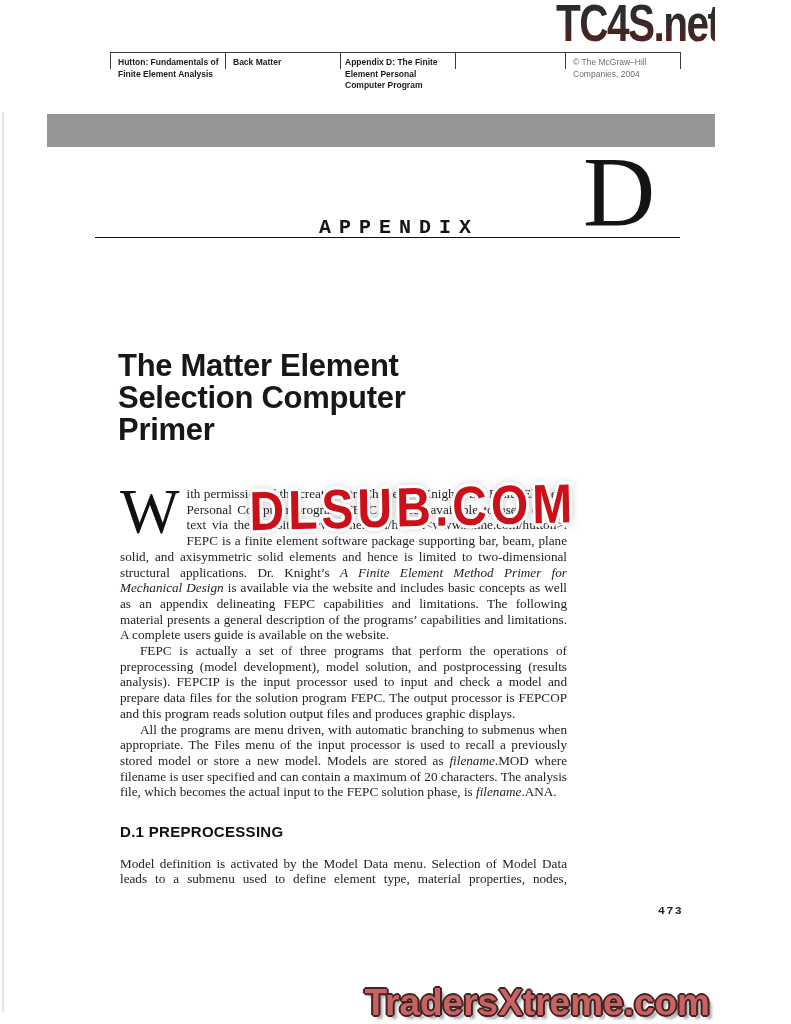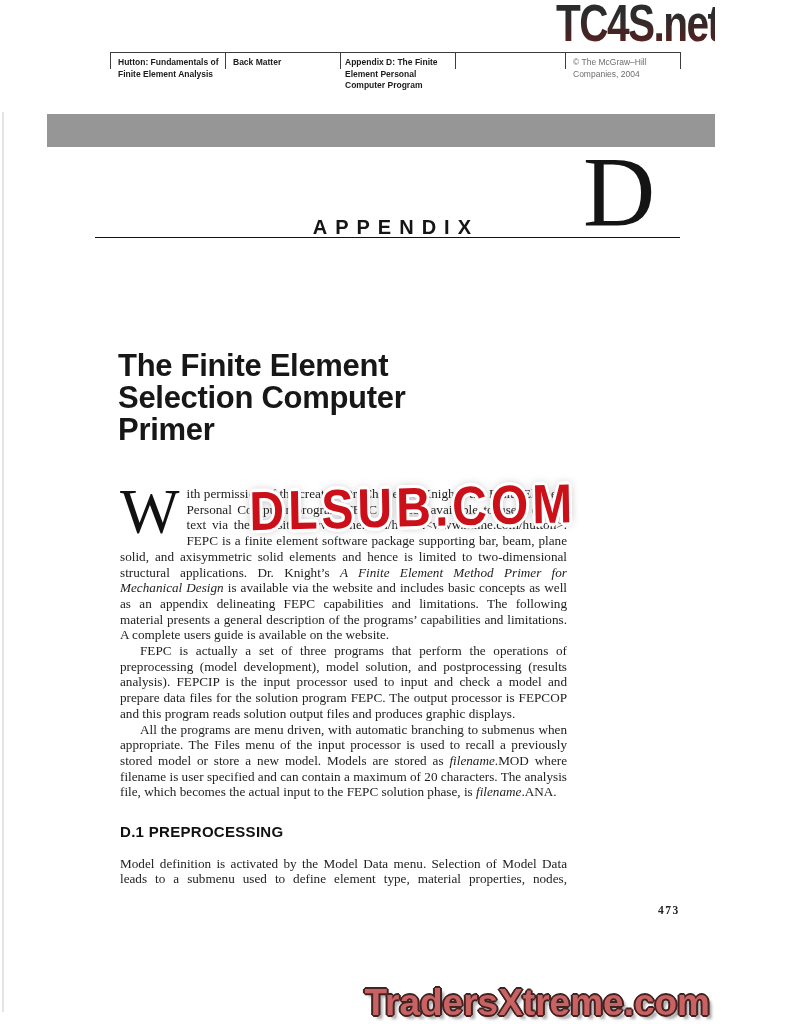--- a/index.html
+++ b/index.html
@@ -25,21 +25,21 @@
     font-weight:800; font-size:52px; line-height:58px; letter-spacing:-2px;
     transform:scaleX(.78); transform-origin:right top;
     background:linear-gradient(180deg,#2c2c2c 35%,#4a2323 75%,#7c2424 95%);
     -webkit-background-clip:text; background-clip:text; color:transparent;
   }
 
   
   .gray-bar { position:absolute; left:47px; top:114px; width:687px; height:33px; background:#969696; }
   .app-rule { position:absolute; left:95px; top:237px; width:585px; height:0; border-top:1.5px solid #111; }
   .app-label {
-    position:absolute; top:216px; right:236px; font-family:Liberation Sans, sans-serif;
+    position:absolute; top:216px; right:236px; font-family:Liberation Mono, monospace;
     font-weight:bold; font-size:20px; letter-spacing:8px; color:#151515;
   }
   .app-letter {
     position:absolute; left:583px; top:146px; font-family:"Liberation Serif", serif;
     font-size:100px; line-height:92px; font-weight:normal; color:#141414;
   }
 
   
   .chap-title {
     position:absolute; left:118px; top:350px; font-family:"Liberation Sans", sans-serif;
@@ -57,21 +57,21 @@
   }
   .it { font-style:italic; }
 
   .sec-head {
     margin-top:24px; margin-bottom:16px; font-family:"Liberation Sans", sans-serif;
     font-weight:bold; font-size:15px; letter-spacing:.3px; color:#111; text-align:left;
   }
   .sec-para { text-align:justify; text-align-last:justify; }
 
   .page-num {
-    position:absolute; left:658px; top:904px; font-family:Liberation Serif, serif;
+    position:absolute; left:658px; top:904px; font-family:Liberation Mono, monospace;
     font-weight:bold; font-size:11.5px; letter-spacing:1.5px; color:#222;
   }
 
   
   .wm-stamp {
     position:absolute; left:249px; top:483px; font-family:"Liberation Sans", sans-serif;
     font-weight:800; font-size:48px; line-height:50px; letter-spacing:4px; color:#cc1019;
     transform:scaleY(1.15) rotate(-1.2deg); transform-origin:left top;
     text-shadow:
       -3px 0 0 #fff, 3px 0 0 #fff, 0 -3px 0 #fff, 0 3px 0 #fff,
@@ -109,21 +109,21 @@
   <div class="hdr-col" style="left:233px;width:100px">Back Matter</div>
   <div class="hdr-col" style="left:345px;width:98px">Appendix D: The Finite Element Personal Computer Program</div>
   <div class="hdr-col muted" style="left:573px;width:110px">© The McGraw–Hill Companies, 2004</div>
 
   <div class="gray-bar"></div>
   <div class="app-letter">D</div>
   <div class="app-label">APPENDIX</div>
   <div class="app-rule"></div>
 
   <div class="chap-title">
-    <div>The Finite Element</div>
+    <div>The Matter Element</div>
     <div>Selection Computer</div>
     <div>Primer</div>
   </div>
 
   <div class="content">
     <p><span class="dropcap">W</span><span><span>ith permission of the creator (Dr. Charles E. Knight), the Finite Element Personal Computer program FEPC is made available to users of this text via the website www.mhhe.com/hutton&lt;www.mhhe.com/hutton&gt;. FEPC is a finite element software package supporting bar, beam, plane solid, and axisymmetric solid elements and hence is limited to two-dimensional structural applications. Dr. Knight’s </span><span class="it">A Finite Element Method Primer for Mechanical Design</span><span> is available via the website and includes basic concepts as well as an appendix delineating FEPC capabilities and limitations. The following material presents a general description of the programs’ capabilities and limitations. A complete users guide is available on the website.</span></span></p>
     <p class="indent"><span>FEPC is actually a set of three programs that perform the operations of preprocessing (model development), model solution, and postprocessing (results analysis). FEPCIP is the input processor used to input and check a model and prepare data files for the solution program FEPC. The output processor is FEPCOP and this program reads solution output files and produces graphic displays.</span></p>
     <p class="indent"><span>All the programs are menu driven, with automatic branching to submenus when appropriate. The Files menu of the input processor is used to recall a previously stored model or store a new model. Models are stored as </span><span class="it">filename</span><span>.MOD where filename is user specified and can contain a maximum of 20 characters. The analysis file, which becomes the actual input to the FEPC solution phase, is </span><span class="it">filename</span><span>.ANA.</span></p>
 
     <div class="sec-head">D.1 PREPROCESSING</div>

